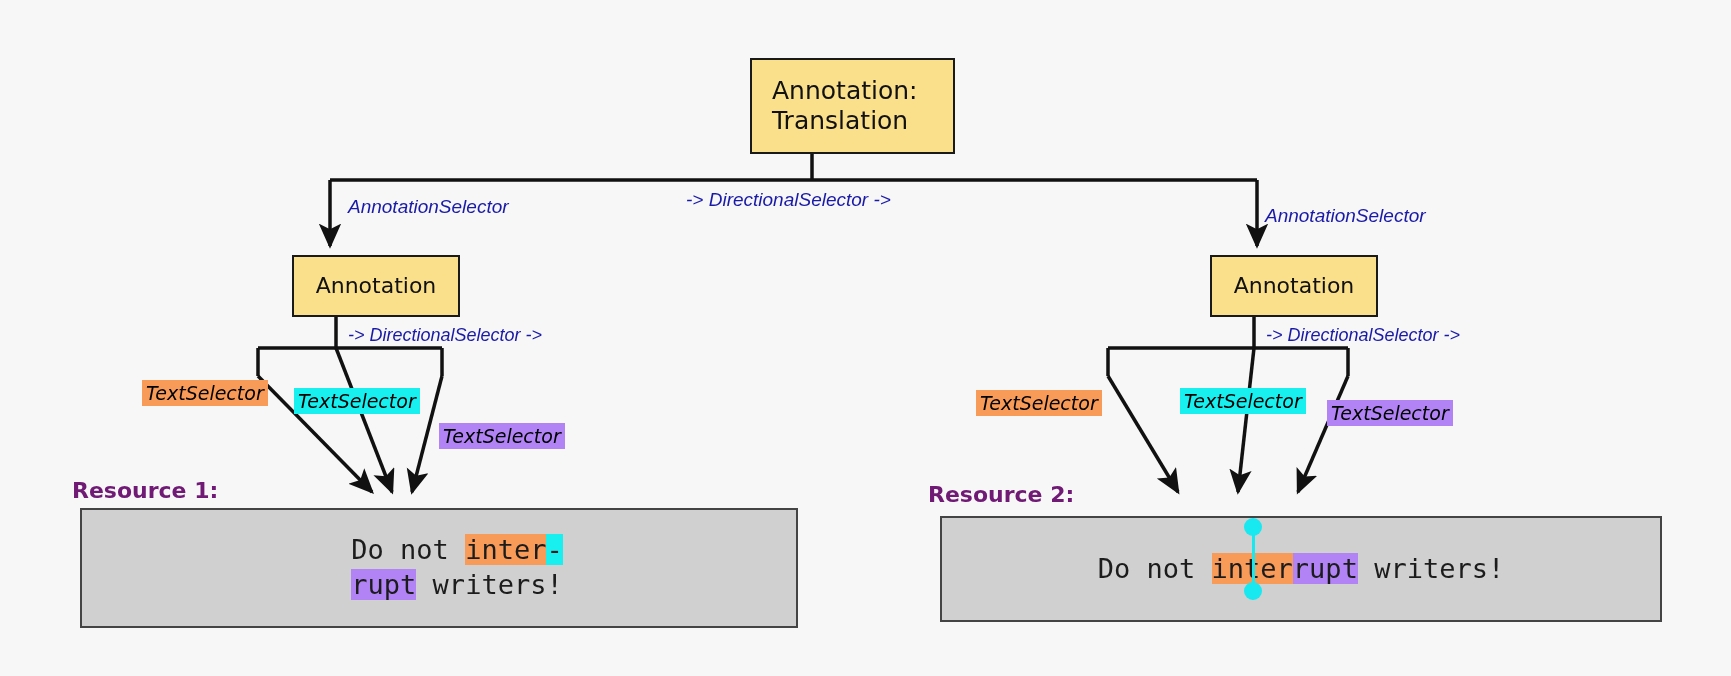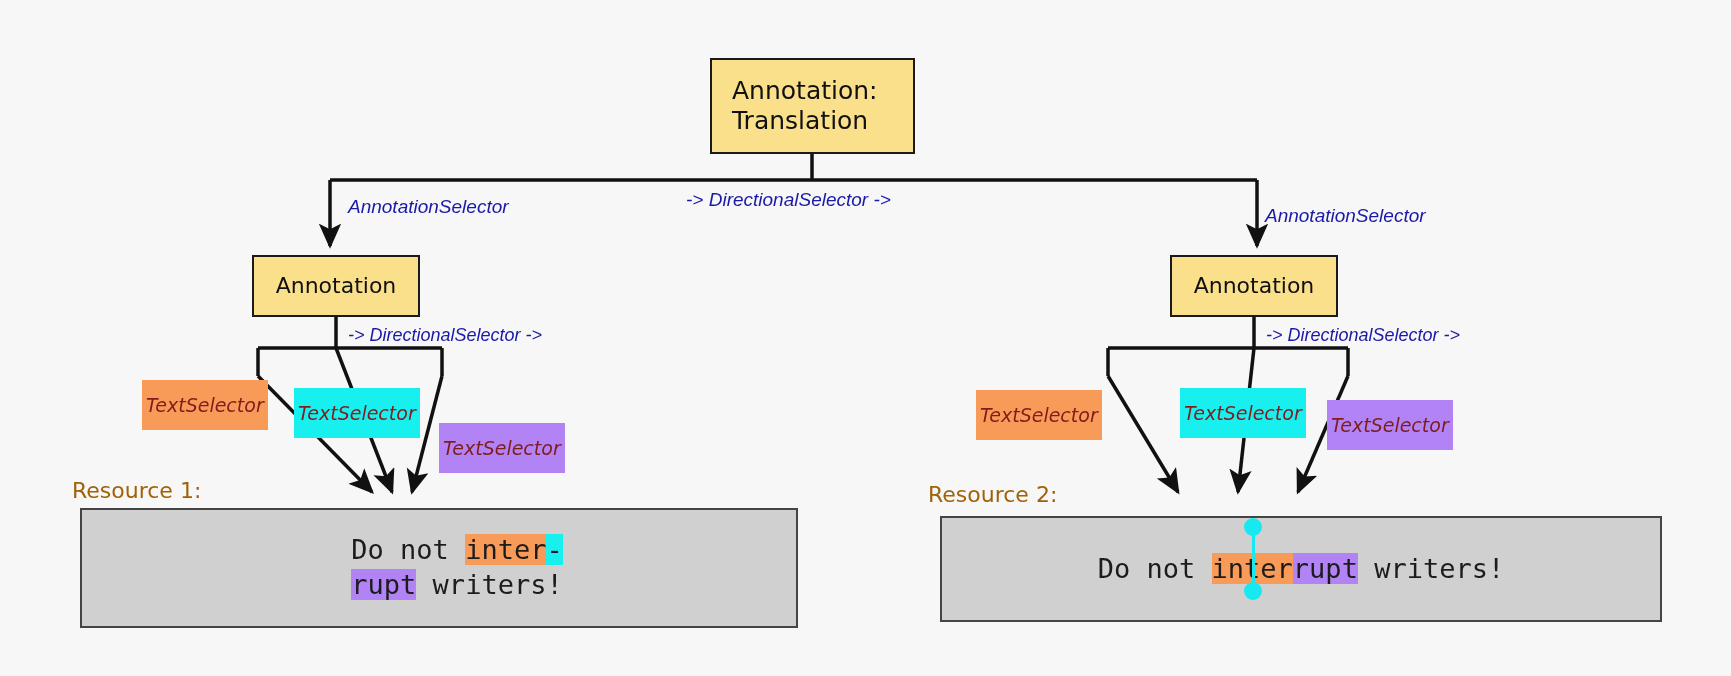--- a/index.html
+++ b/index.html
@@ -35,20 +35,21 @@
     border: 2.5px solid #1a1a1a;
     box-sizing: border-box;
     display: flex;
     align-items: center;
     justify-content: center;
     text-align: center;
     color: #111;
     font-family: "DejaVu Sans", sans-serif;
     line-height: 1.22;
     white-space: pre-line;
+    margin-left: 40px;
   }
   #root-node {
     left: 710px; top: 58px;
     width: 205px; height: 96px;
     font-size: 25px;
     justify-content: flex-start;
     padding-left: 20px;
     text-align: left;
   }
   #ann-left {
@@ -73,44 +74,44 @@
   }
   #lbl-annsel-left  { left: 348px; top: 196px; }
   #lbl-dirsel-top   { left: 686px; top: 189px; }
   #lbl-annsel-right { left: 1265px; top: 205px; }
   #lbl-dirsel-left  { left: 348px; top: 325px; font-size: 18px; }
   #lbl-dirsel-right { left: 1266px; top: 325px; font-size: 18px; }
 
   
   .chip {
     position: absolute;
-    color: #7f1d1d;
+    color: #000000;
     font-style: italic;
     font-family: "DejaVu Sans", sans-serif;
     font-size: 19px;
-    padding: 14px 4px;
+    padding: 2px 4px;
     white-space: nowrap;
   }
   .chip.orange { background: #F99B58; }
   .chip.cyan   { background: #18F0F0; }
   .chip.purple { background: #B183F5; }
 
   #chip-l1 { left: 142px; top: 380px; }
   #chip-l2 { left: 294px; top: 388px; }
   #chip-l3 { left: 439px; top: 423px; }
   #chip-r1 { left: 976px; top: 390px; }
   #chip-r2 { left: 1180px; top: 388px; }
   #chip-r3 { left: 1327px; top: 400px; }
 
   
   .res-caption {
     position: absolute;
-    font-weight: normal;
+    font-weight: bold;
     font-size: 22px;
-    color: #a16207;
+    color: #701a75;
     font-family: "DejaVu Sans", sans-serif;
     white-space: nowrap;
   }
   #cap-1 { left: 72px; top: 478px; }
   #cap-2 { left: 928px; top: 482px; text-align: center; }
 
   
   .res-panel {
     position: absolute;
     background: #D0D0D0;

